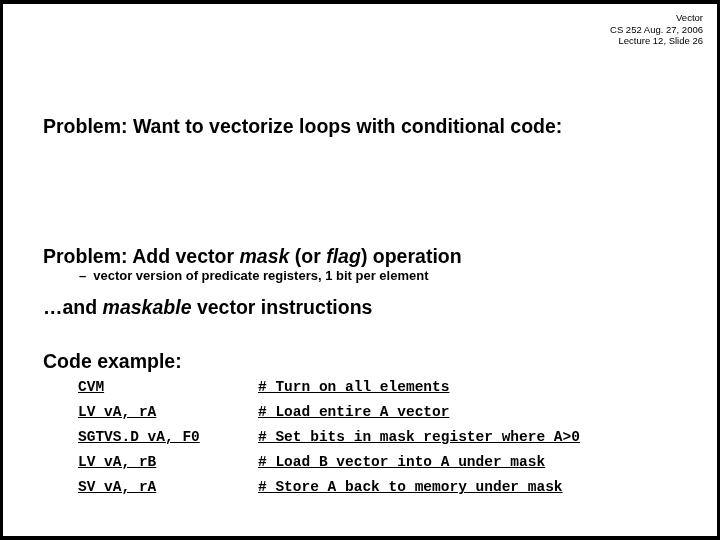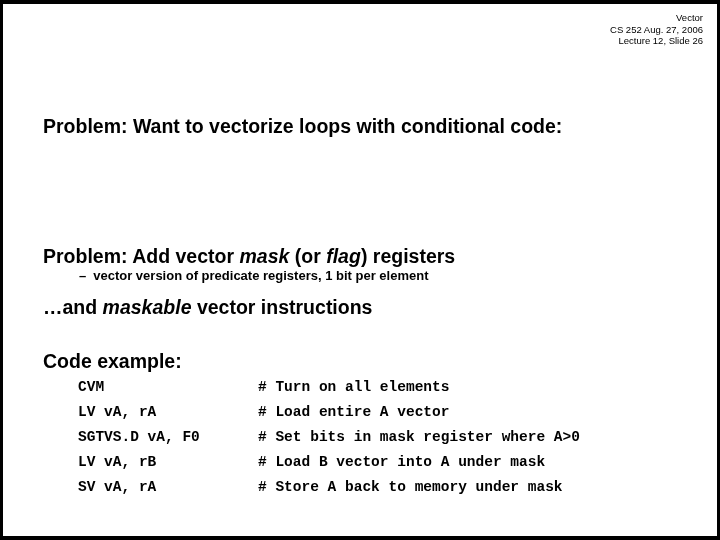--- a/index.html
+++ b/index.html
@@ -78,22 +78,23 @@
 
   #asm-code { left: 75px; top: 371px; }
   .asm-row {
     display: flex;
     line-height: 25px;
   }
   .asm-instr {
     width: 180px;
     flex: 0 0 180px;
     white-space: pre;
+    text-decoration: underline;
   }
-  .asm-comment { white-space: pre; }
+  .asm-comment { white-space: pre; text-decoration: underline; }
 
   
   #problem-line   { top: 110px; }
   #solution-line  { top: 240px; }
   #sub-bullet-1   { top: 263px; }
   #and-maskable   { top: 291px; }
   #sub-bullet-2   { top: 334px; }
   #code-example   { top: 345px; }
 
   em { font-style: italic; }
@@ -107,21 +108,21 @@
   <div class="header-meta">
     <div>Vector</div>
     <div>CS 252 Aug. 27, 2006</div>
     <div>Lecture 12, Slide 26</div>
   </div>
 
   <div class="lvl1" id="problem-line">Problem: Want to vectorize loops with conditional code:</div>
 
 
   <div class="lvl1" id="solution-line">
-    <span>Problem: Add vector </span><em>mask</em><span> (or </span><em>flag</em><span>) registers</span>
+    <span>Problem: Add vector </span><em>mask</em><span> (or </span><em>flag</em><span>) operation</span>
   </div>
 
   <div class="lvl2" id="sub-bullet-1">
     <span class="dash">–</span><span>vector version of predicate registers, 1 bit per element</span>
   </div>
 
   <div class="lvl1" id="and-maskable">
     <span>…and </span><em>maskable</em><span> vector instructions</span>
   </div>
 

